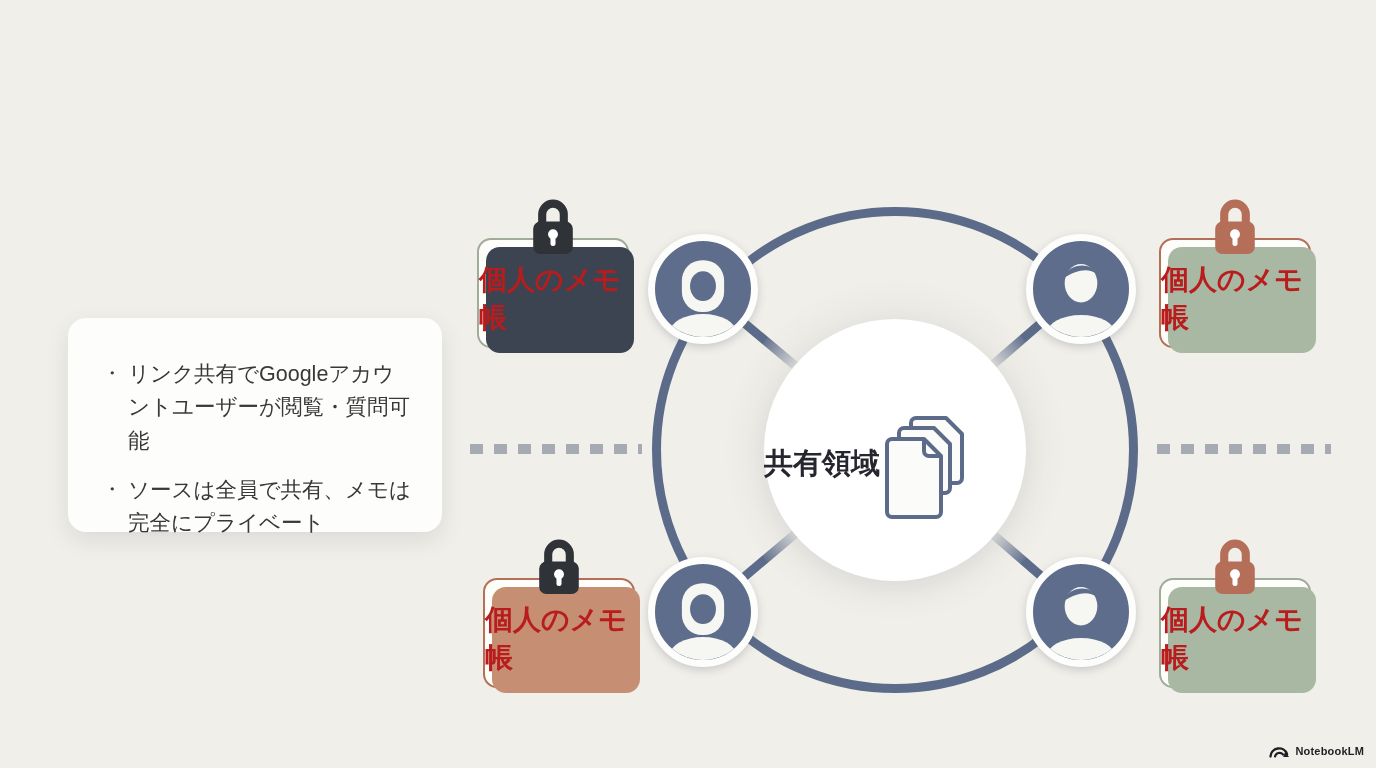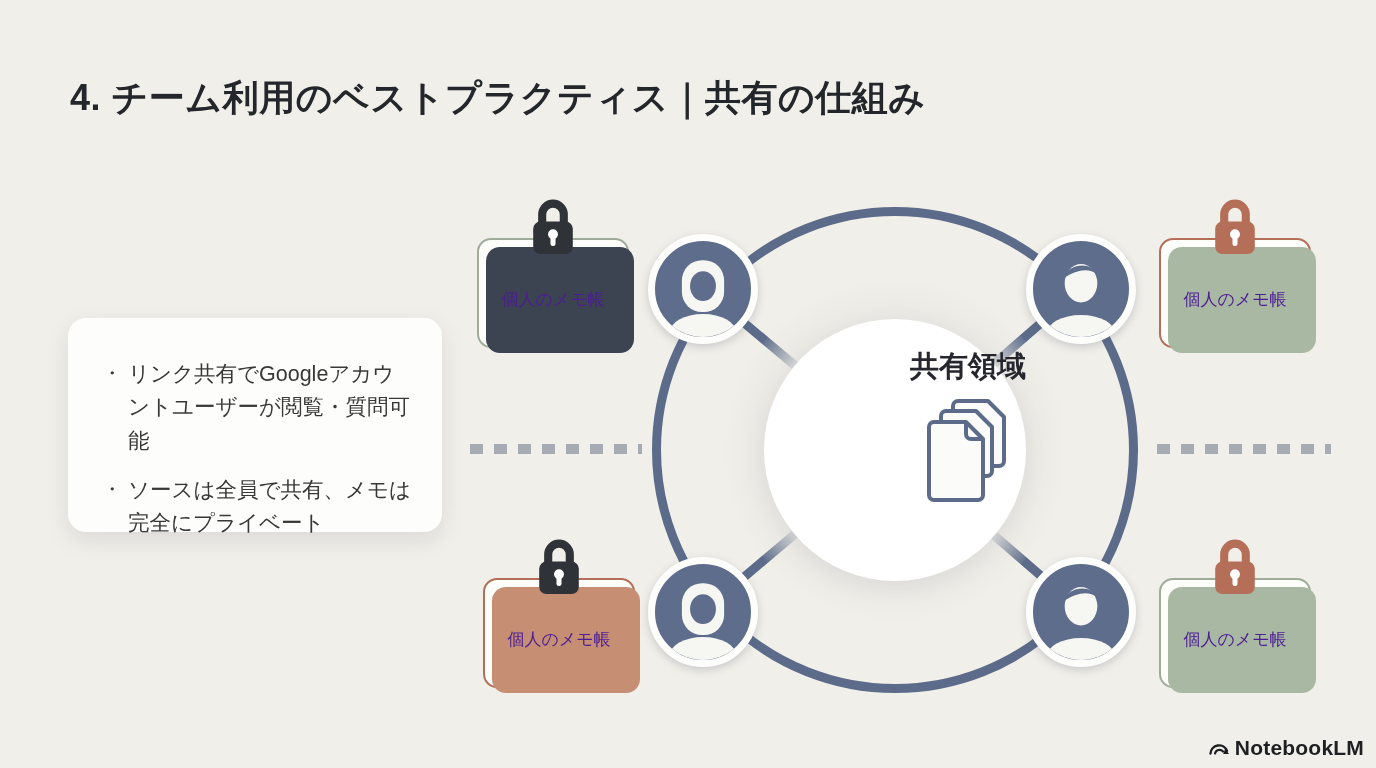--- a/index.html
+++ b/index.html
@@ -43,21 +43,21 @@
     background:radial-gradient(circle,
       #ffffff 0 39%,
       rgba(252,252,250,0.95) 46%,
       rgba(233,231,226,0.85) 55%,
       rgba(241,239,233,0) 72%);
   }
   .center-circle {
     position:absolute; left:764px; top:319px; width:262px; height:262px;
     background:#ffffff; border-radius:50%;
     box-shadow:0 6px 20px rgba(100,110,130,0.10);
-    display:flex; flex-direction:column; align-items:flex-end;
+    display:flex; flex-direction:row; align-items:center;
     padding-top:28px;
   }
   .center-heading { font-size:29px; font-weight:700; color:#26262e; }
   .docs-icon { margin-top:8px; }
   .center-caption { font-size:20px; color:#2e2e36; font-weight:500; text-align:center; line-height:1.35; }
 
   
   .dash-line {
     position:absolute; top:444px; height:10px;
     background:repeating-linear-gradient(90deg,#a6aab3 0 13px,transparent 13px 24px);
@@ -81,43 +81,42 @@
   .memo-card {
     position:absolute; width:152px; height:110px;
     background:#fdfdfa; border:2.5px solid var(--border,#9fac9a); border-radius:14px;
     display:flex; align-items:center; justify-content:center;
     z-index:3;
   }
   .memo-card::before {
     content:""; position:absolute; left:7px; top:7px; width:100%; height:100%;
     background:var(--plate,#3c4351); border-radius:14px; z-index:-1;
   }
-  .memo-label { font-size:17px; font-weight:400; color:#4c1d95; padding-top:12px; }
+  .memo-label { font-size:28px; font-weight:700; color:#b91c1c; padding-top:12px; }
   .lock-icon {
     position:absolute; left:50%; top:-44px; transform:translateX(-50%);
     width:54px; height:62px; z-index:4;
   }
   .card-tl { left:477px; top:238px; }
   .card-tr { left:1159px; top:238px; }
   .card-bl { left:483px; top:578px; }
   .card-br { left:1159px; top:578px; }
 
   
   .footer-brand {
     position:absolute; right:12px; bottom:8px;
     display:flex; align-items:center; gap:5px;
   }
-  .brand-text { font-size:21px; font-weight:700; color:#1d1f22; letter-spacing:0.2px; }
+  .brand-text { font-size:11px; font-weight:700; color:#1d1f22; letter-spacing:0.2px; }
 </style>
 </head>
 <body>
 
 <div class="slide">
 
-  <h1 class="title">4. チーム利用のベストプラクティス｜共有の仕組み</h1>
 
   <div class="info-box">
     <div class="bullet-row">
       <span class="bullet-char">・</span>
       <span class="bullet-text">リンク共有でGoogleアカウントユーザーが閲覧・質問可能</span>
     </div>
     <div class="bullet-row">
       <span class="bullet-char">・</span>
       <span class="bullet-text">ソースは全員で共有、メモは完全にプライベート</span>
     </div>

